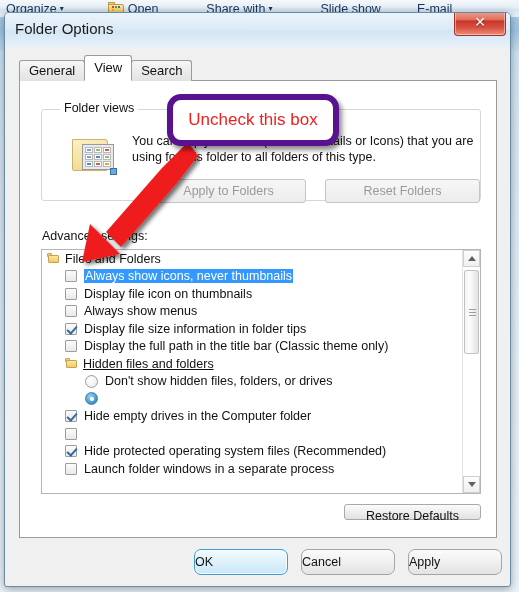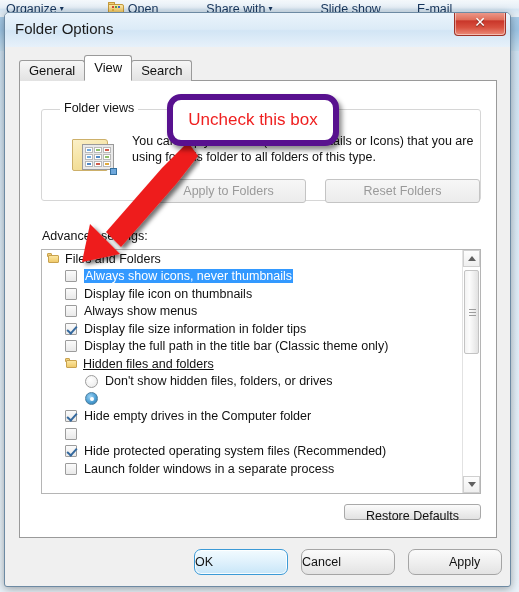--- a/index.html
+++ b/index.html
@@ -120,21 +120,21 @@
 
   
   #btnbar{position:absolute;left:0;bottom:0;width:100%;height:48px;}
   .dlg-btn{position:absolute;top:11px;width:94px;height:26px;border-radius:7px;font-size:12.5px;color:#111;
     line-height:24px;text-align:left;box-sizing:border-box;cursor:pointer;
     background:linear-gradient(180deg,#fbfbfb 0%,#efefef 52%,#e3e3e3 100%);border:1px solid #a5a5a5;}
   #ok-btn{left:189px;border:1px solid #3c9ad6;
     background:linear-gradient(180deg,#f2fbff 0%,#dff1fc 50%,#c8e6f8 100%);
     box-shadow:inset 0 0 0 1px rgba(255,255,255,.85);}
   #cancel-btn{left:296px;}
-  #apply-btn{left:403px;padding-left:40px;}
+  #apply-btn{left:403px;}
 
   
   #callout{position:absolute;left:167px;top:94px;width:172px;height:52px;
     background:#fff;border:6px solid #58118f;border-radius:14px;box-sizing:border-box;
     box-shadow:3px 4px 5px rgba(0,0,0,.45);z-index:20;
     display:flex;align-items:center;justify-content:center;}
   #callout span{color:#ef2020;font-size:17px;}
   #arrow-svg{position:absolute;left:60px;top:140px;width:140px;height:135px;z-index:19;pointer-events:none;}
 </style>
 </head>

